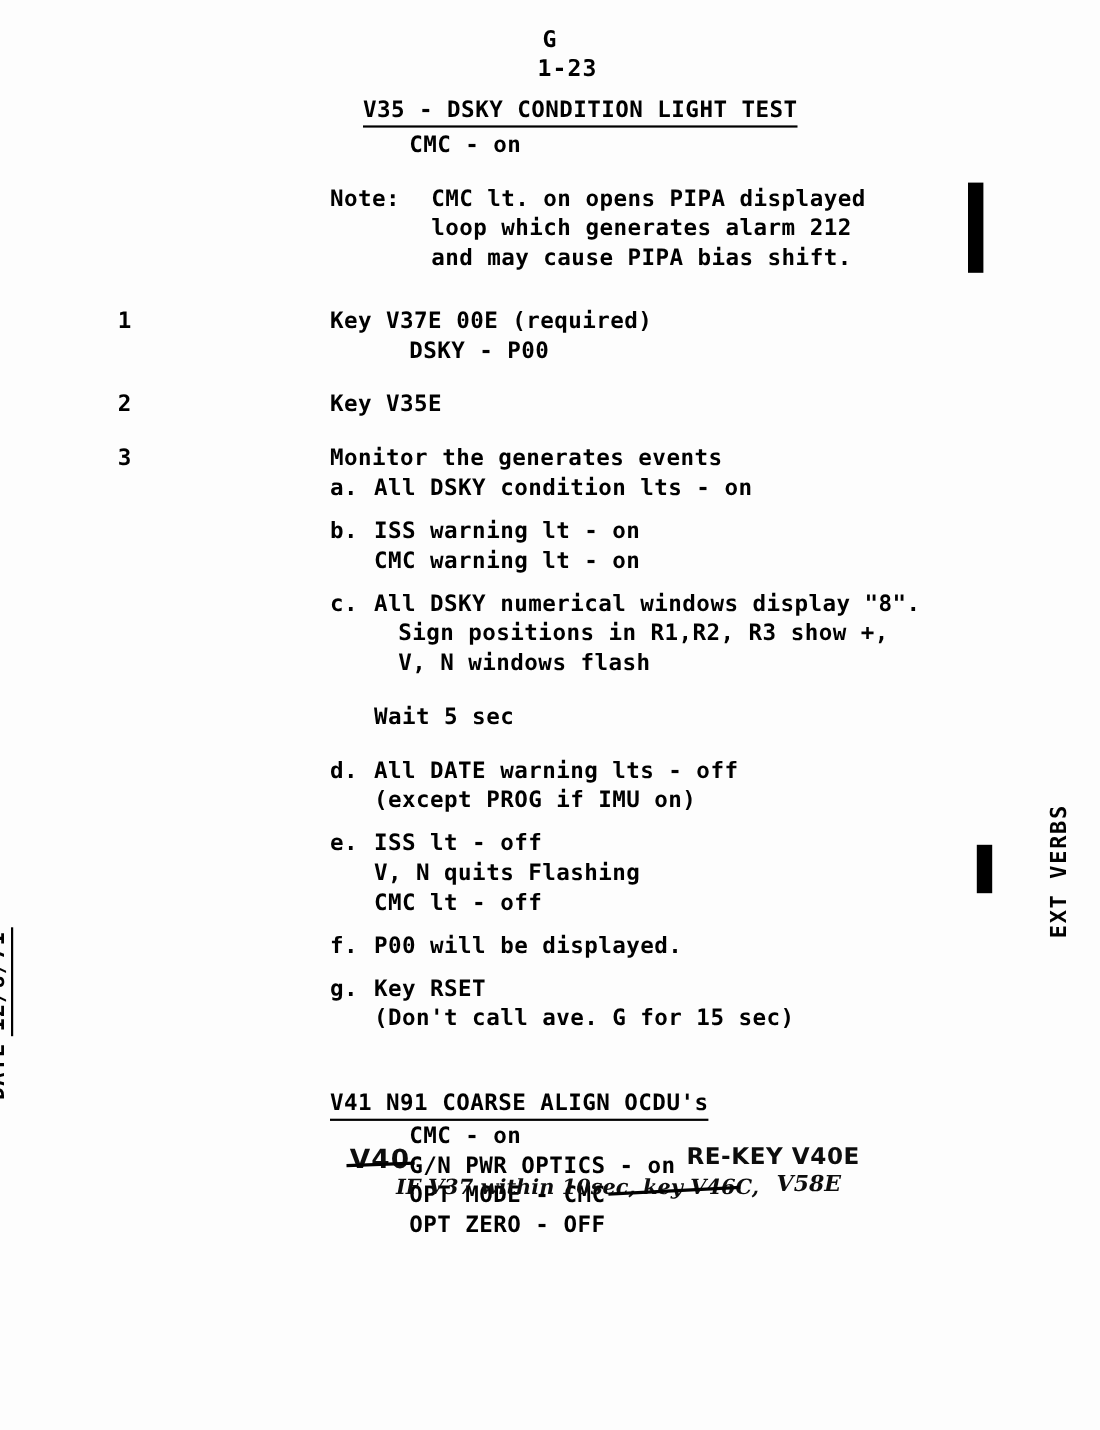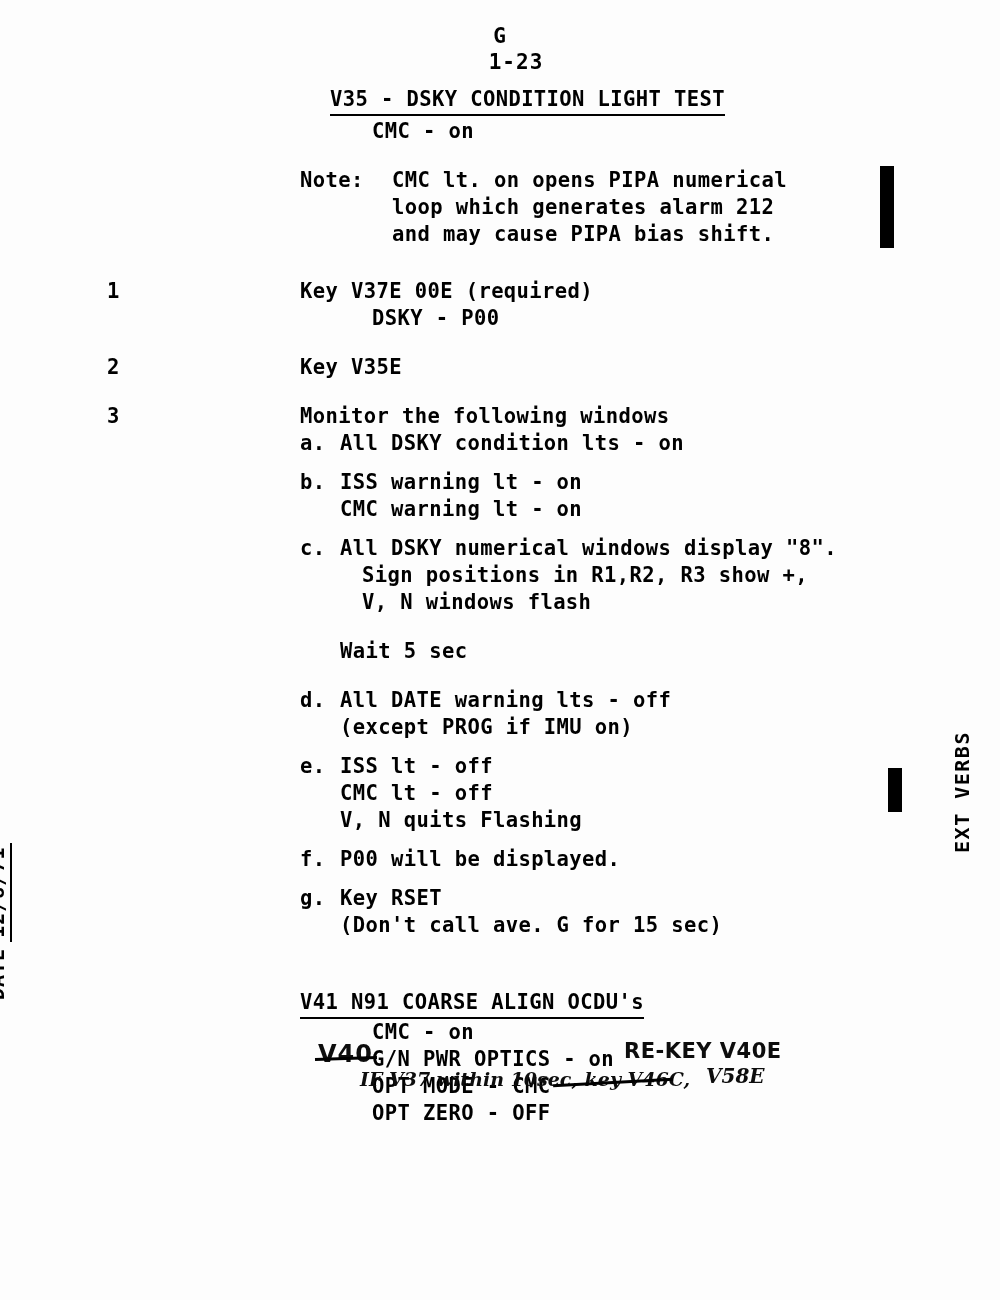--- a/index.html
+++ b/index.html
@@ -202,21 +202,21 @@
     <div>
       <span class="title">V35 - DSKY CONDITION LIGHT TEST</span>
     </div>
     <div class="indent1">CMC - on</div>
 
     <div class="gap-m"></div>
 
     <div class="sub">
       <div class="lbl" style="width:92px;flex:0 0 92px;">Note:</div>
       <div class="txt">
-        <div>CMC lt. on opens PIPA numerical</div>
+        <div>CMC lt. on opens PIPA displayed</div>
         <div>loop which generates alarm 212</div>
         <div>and may cause PIPA bias shift.</div>
       </div>
     </div>
 
     <div class="gap-l"></div>
 
     <div class="step-line">
       <span class="stepnum" style="left:-193px;">1</span>
       <div>Key V37E 00E (required)</div>
@@ -227,21 +227,21 @@
 
     <div class="step-line">
       <span class="stepnum" style="left:-193px;">2</span>
       <div>Key V35E</div>
     </div>
 
     <div class="gap-m"></div>
 
     <div class="step-line">
       <span class="stepnum" style="left:-193px;">3</span>
-      <div>Monitor the following windows</div>
+      <div>Monitor the generates events</div>
     </div>
 
     <div class="sub">
       <div class="lbl">a.</div>
       <div class="txt">
         <div>All DSKY condition lts - on</div>
       </div>
     </div>
 
     <div class="gap-s"></div>
@@ -278,22 +278,22 @@
         <div>(except PROG if IMU on)</div>
       </div>
     </div>
 
     <div class="gap-s"></div>
 
     <div class="sub">
       <div class="lbl">e.</div>
       <div class="txt">
         <div>ISS lt - off</div>
+        <div>V, N quits Flashing</div>
         <div>CMC lt - off</div>
-        <div>V, N quits Flashing</div>
       </div>
     </div>
 
     <div class="gap-s"></div>
 
     <div class="sub">
       <div class="lbl">f.</div>
       <div class="txt">
         <div>P00 will be displayed.</div>
       </div>

